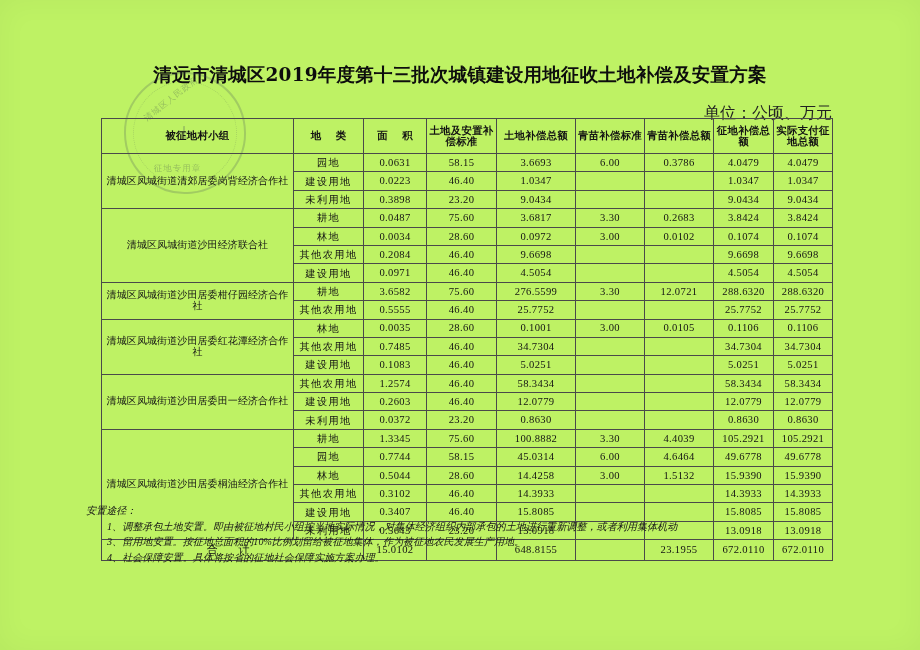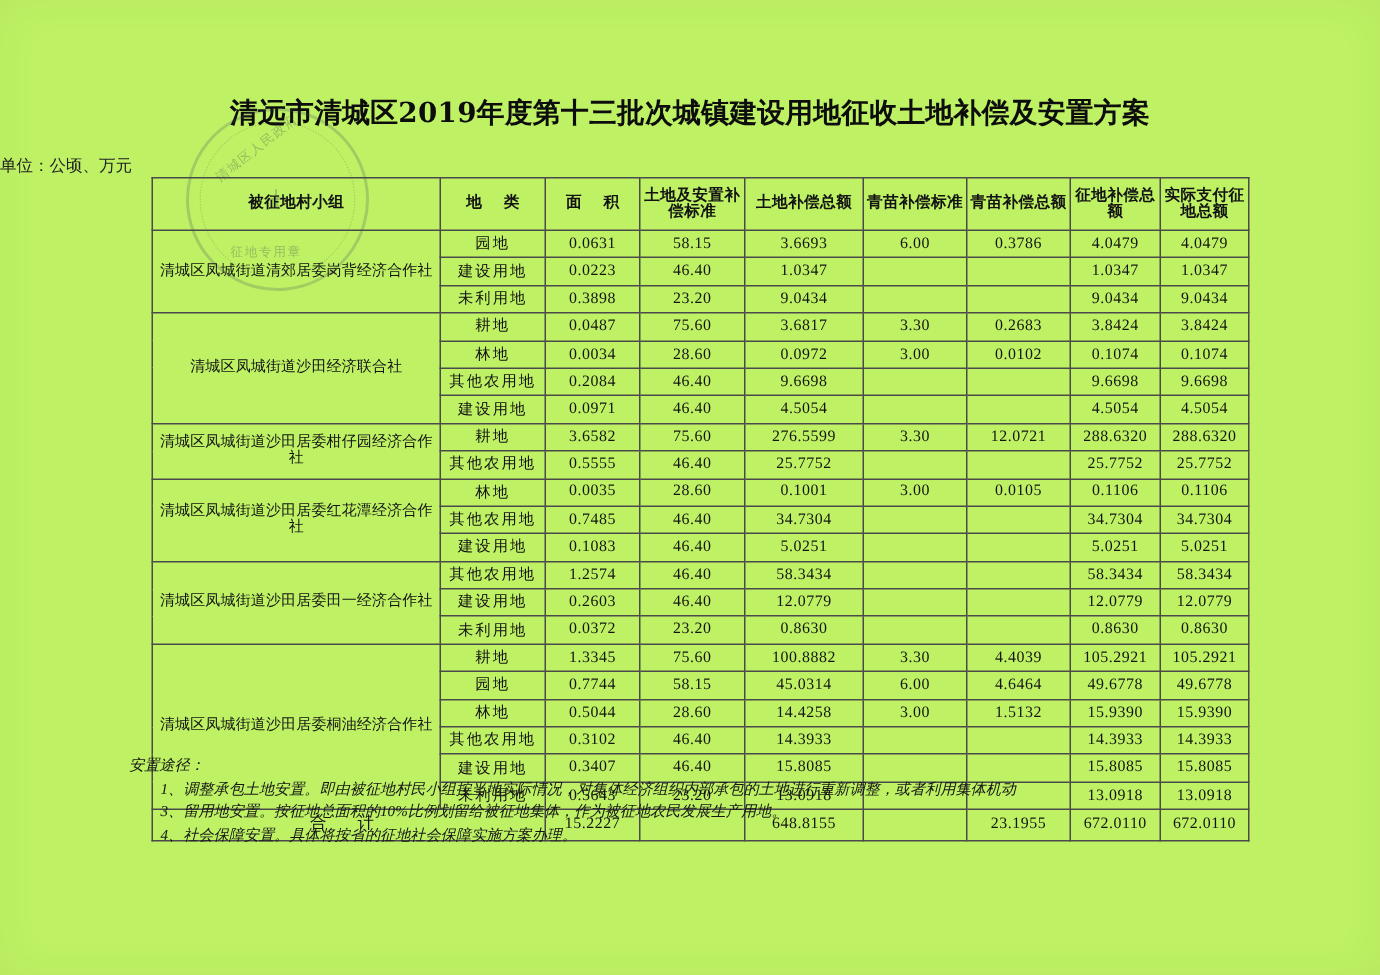--- a/index.html
+++ b/index.html
@@ -39,22 +39,22 @@
     letter-spacing: 0.2px;
     font-family: "DejaVu Serif", "Liberation Serif", serif;
     color: #0d0d0d;
   }
 
   .unit-line {
     position: absolute;
     top: 103px;
     left: 0;
     width: 832px;
-    text-align: left;
-    font-size: 11px;
+    text-align: right;
+    font-size: 16px;
     color: #222;
     font-family: Liberation Mono, monospace;
   }
 
   
   .stamp {
     position: absolute;
     left: 124px;
     top: 72px;
     width: 118px;
@@ -432,21 +432,21 @@
             <td class="num">0.5643</td>
             <td class="num">23.20</td>
             <td class="num">13.0918</td>
             <td class="num"></td>
             <td class="num"></td>
             <td class="num">13.0918</td>
             <td class="num">13.0918</td>
           </tr>
           <tr class="total-row">
             <td class="total-label" colspan="2">合  计</td>
-            <td class="num">15.2227</td>
+            <td class="num">15.0102</td>
             <td class="num"></td>
             <td class="num">648.8155</td>
             <td class="num"></td>
             <td class="num">23.1955</td>
             <td class="num">672.0110</td>
             <td class="num">672.0110</td>
           </tr>
         </tbody>
     </table>
   </div>

